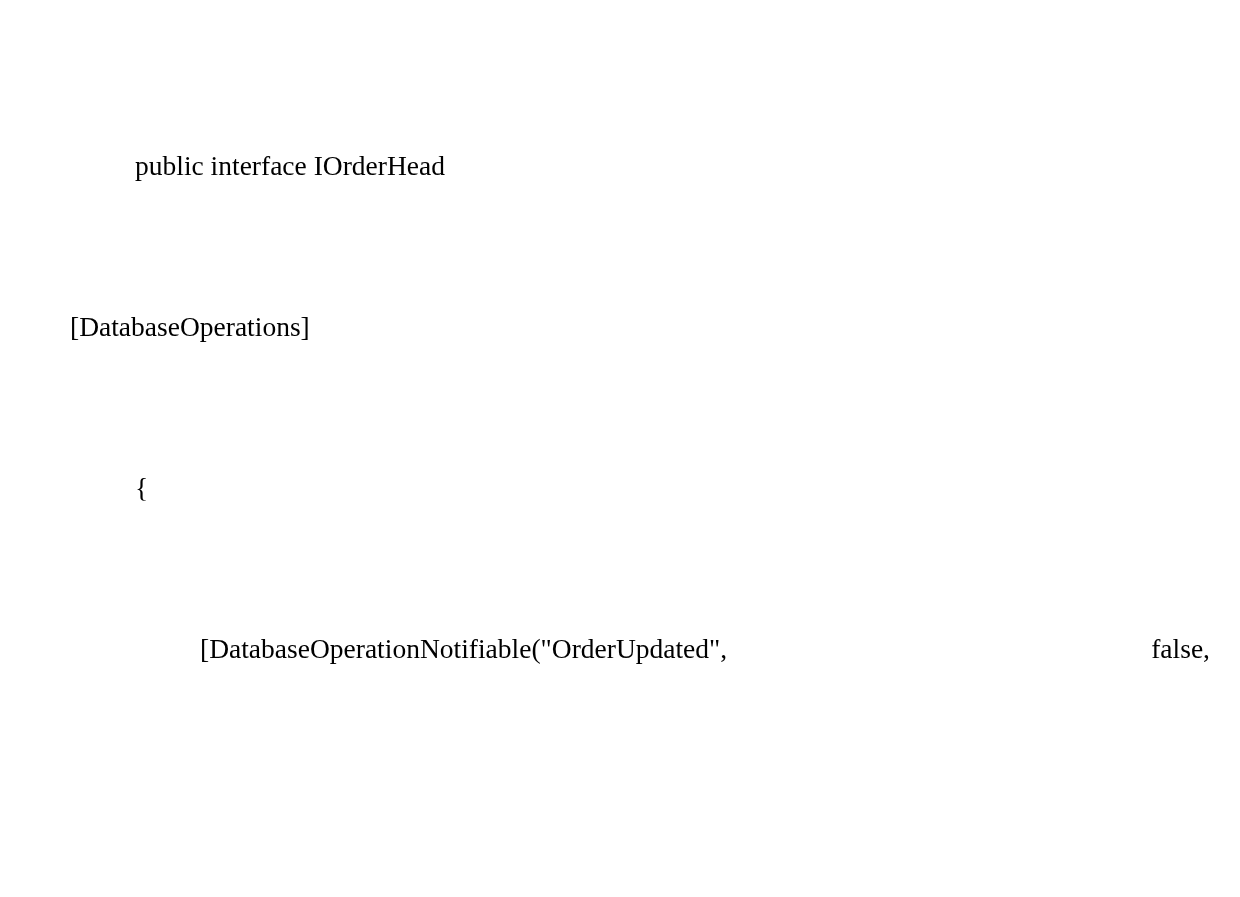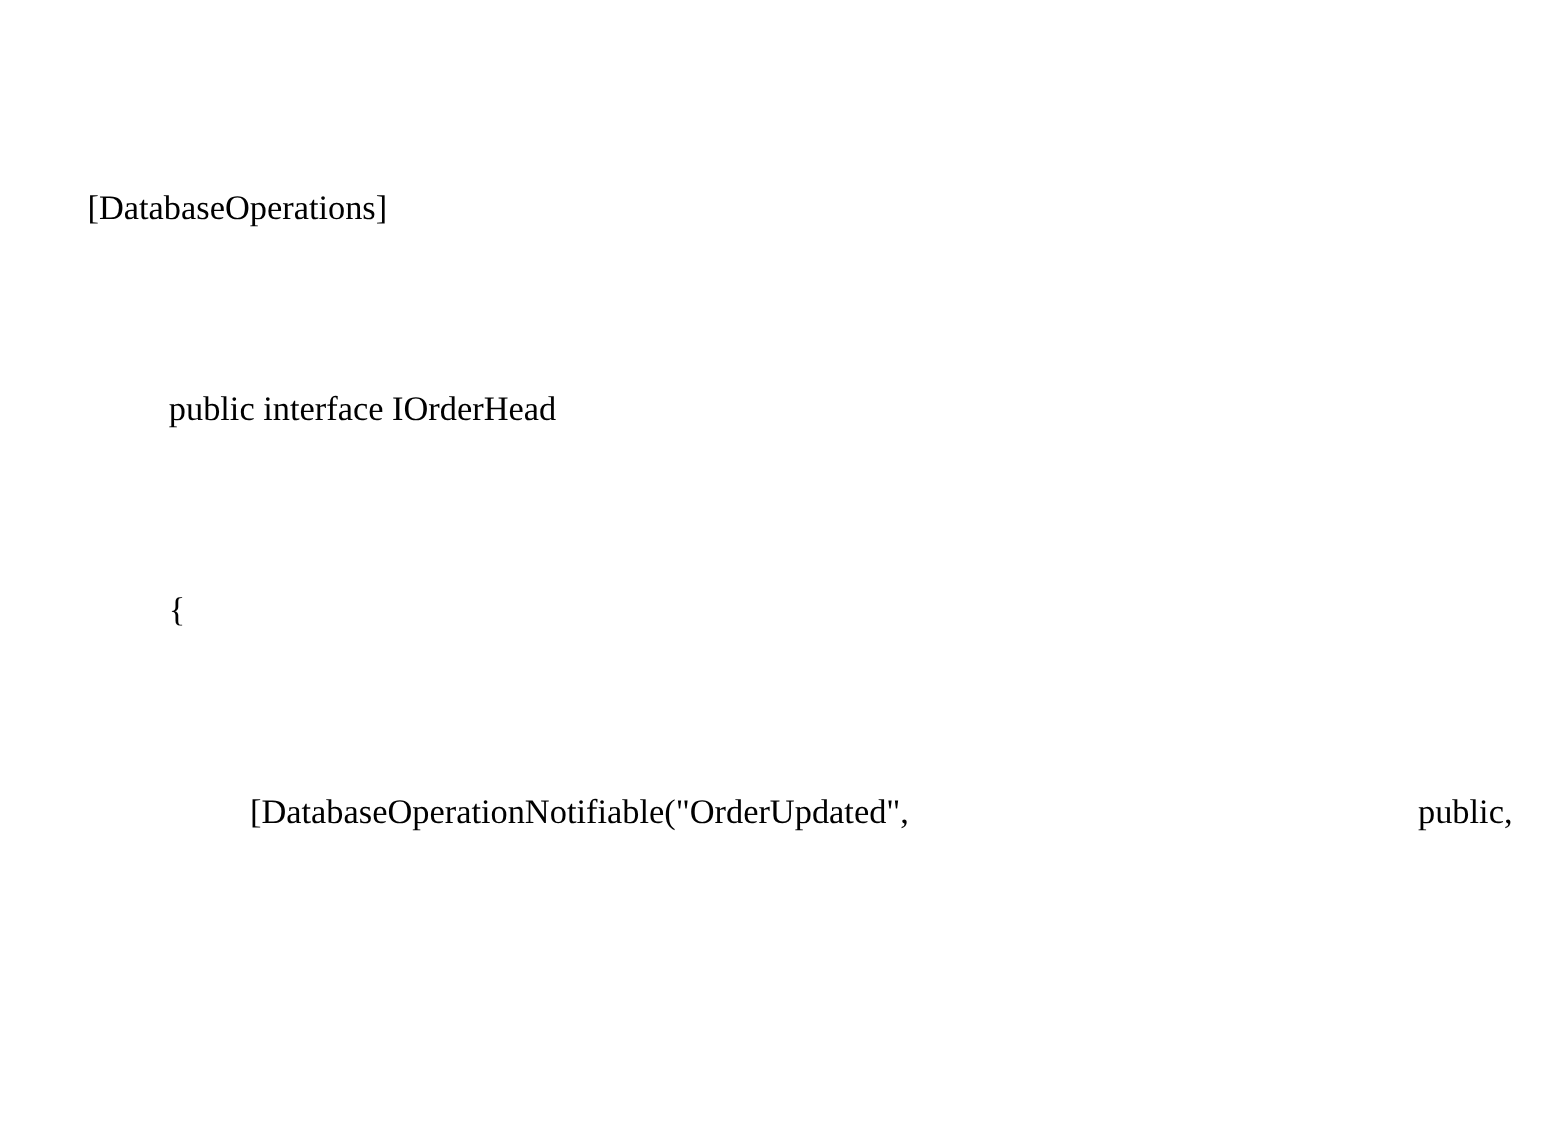--- a/index.html
+++ b/index.html
@@ -43,24 +43,24 @@
       width: 1190px;
       text-align: left;
       -moz-text-align-last: left;
       text-align-last: left;
     }
   </style>
 </head>
 <body>
 
 <div class="code-block">
+  <span class="line-left indent-2">public interface IOrderHead</span>
   <span class="line-left indent-1">[DatabaseOperations]</span>
-  <span class="line-left indent-2">public interface IOrderHead</span>
   <span class="line-left indent-2">{</span>
-  <span class="line indent-3"><span>[DatabaseOperationNotifiable("OrderUpdated",</span> <span>public,</span></span>
+  <span class="line indent-3"><span>[DatabaseOperationNotifiable("OrderUpdated",</span> <span>false,</span></span>
   
   
   
   
   
   
   
   
   
   

